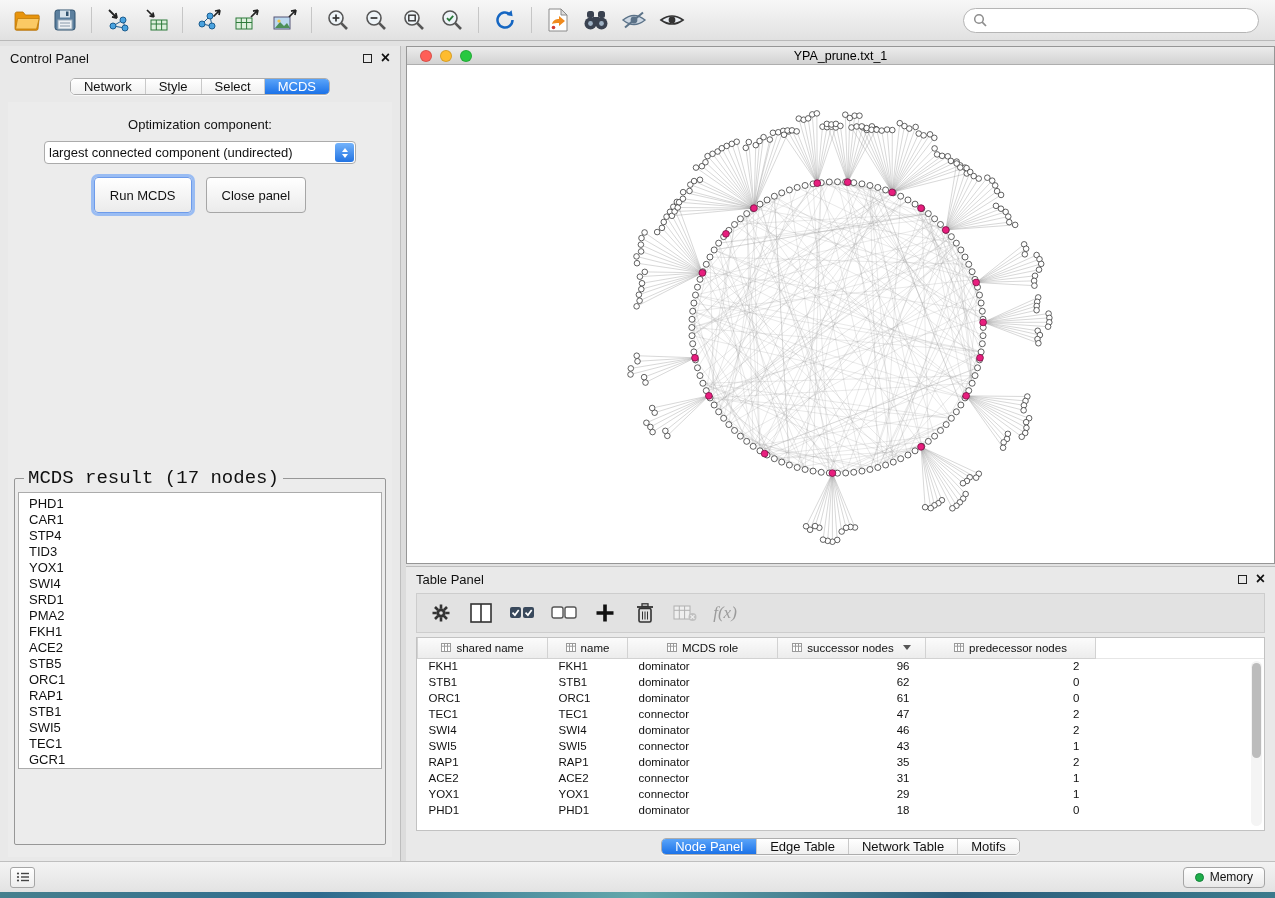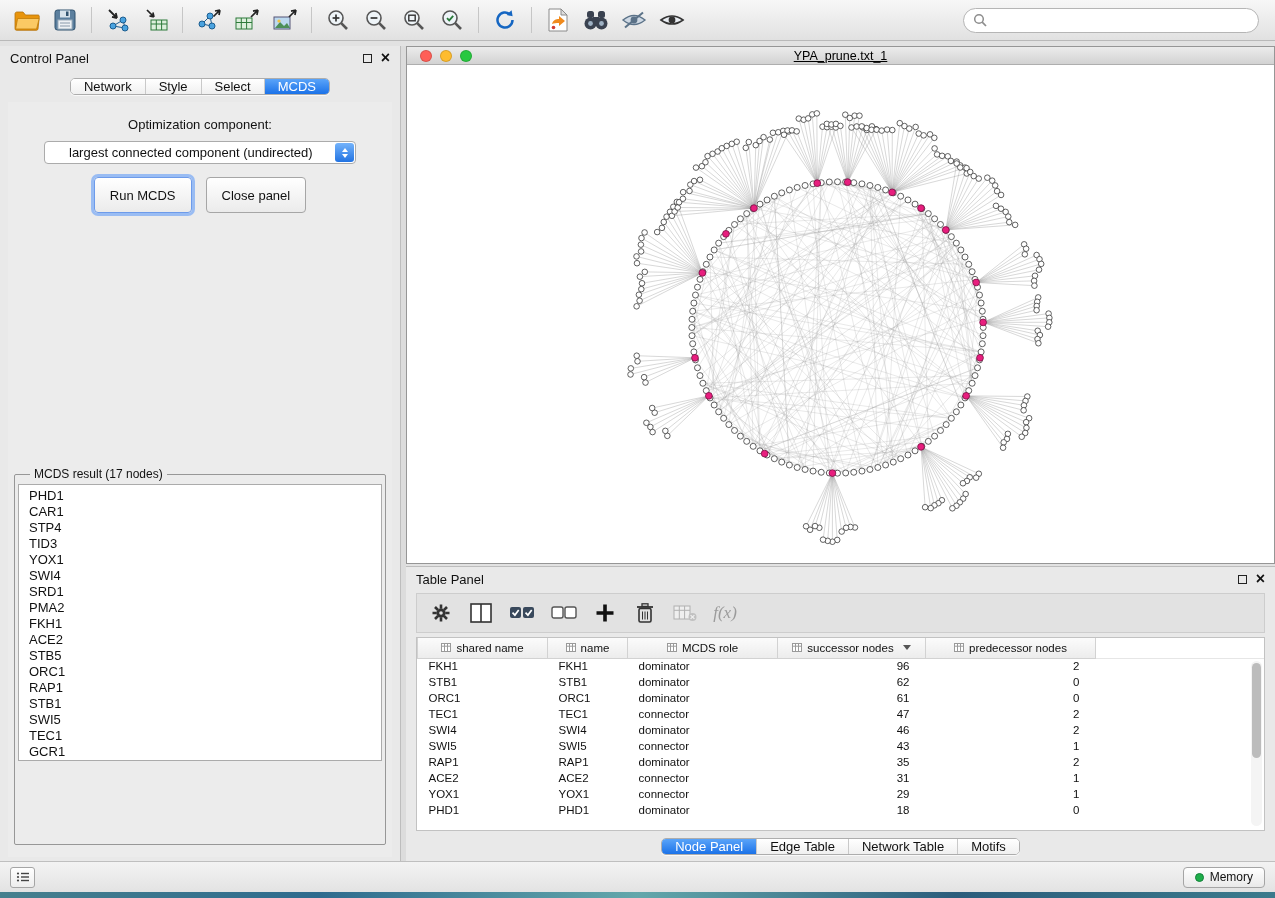--- a/index.html
+++ b/index.html
@@ -25,43 +25,43 @@
   .close-x { font-size:16px; font-weight:bold; line-height:12px; color:#111; }
 
   .cp-tabs { flex:0 0 32px; display:flex; justify-content:center; align-items:center; }
   .seg { display:flex; border:1px solid #adadad; border-radius:5px; overflow:hidden; background:#fdfdfd; box-shadow:0 1px 0 rgba(255,255,255,.7); }
   .seg-tab { padding:0 13px; font-size:13px; background:linear-gradient(#ffffff,#f0f0f0); border-right:1px solid #c9c9c9; cursor:default; white-space:nowrap; }
   .seg-tab:last-child { border-right:none; }
   .seg-tab.active { background:linear-gradient(#5aa4f9,#1b72e8); color:#fff; }
 
   .cp-body { flex:1; min-height:0; margin:0 8px 4px; background:#ececec; display:flex; flex-direction:column; align-items:center; }
   .opt-label { margin-top:15px; font-size:13px; }
-  .dropdown { margin-top:9px; width:312px; height:23px; background:#fff; border:1px solid #ababab; border-radius:4px; position:relative; display:flex; align-items:center; padding-left:24px; font-size:13px; }
+  .dropdown { margin-top:9px; width:312px; height:23px; background:#fff; border:1px solid #ababab; border-radius:4px; position:relative; display:flex; align-items:center; padding-left:4px; font-size:13px; }
   .dd-stepper { position:absolute; right:1px; top:1px; bottom:1px; width:19px; border-radius:3px; background:linear-gradient(#74b3fb,#2273e2); display:flex; flex-direction:column; align-items:center; justify-content:center; gap:2px; }
   .tri-up { width:0; height:0; border-left:3.5px solid transparent; border-right:3.5px solid transparent; border-bottom:4.5px solid #fff; }
   .tri-down { width:0; height:0; border-left:3.5px solid transparent; border-right:3.5px solid transparent; border-top:4.5px solid #fff; }
   .button-row { margin-top:13px; display:flex; gap:14px; }
   .mac-btn { height:36px; padding:0 15px; font-size:13px; background:linear-gradient(#ffffff,#ebebeb); border:1px solid #a6a6a6; border-radius:4px; display:flex; align-items:center; font-family:"Liberation Sans",sans-serif; }
   .mac-btn.focused { box-shadow:0 0 0 3px rgba(85,150,250,.55); border-color:#6d9bea; }
 
   .result-box { margin-top:auto; margin-bottom:12px; width:372px; height:378px; border:1px solid #979797; border-radius:2px; padding:3px; background:transparent; }
-  .result-box legend { font-size:12px; padding:0 4px; margin-left:12px; }
+  .result-box legend { font-size:19px; padding:0 4px; margin-left:6px;font-family:Liberation Mono, monospace; }
   .result-list { width:100%; height:100%; background:#fff; border:1px solid #ababab; overflow:hidden; padding:3px 0 0 10px; }
   .result-item { font-size:13px; line-height:16px; }
 
   
   .splitter { width:5px; flex:0 0 5px; background:#dcdcdc; position:relative; }
 
   
   .right-area { flex:1; min-width:0; display:flex; flex-direction:column; }
   .network-window { height:518px; flex:0 0 518px; border:1px solid #969696; background:#fff; display:flex; flex-direction:column; }
   .net-titlebar { height:18px; flex:0 0 18px; background:linear-gradient(#ececec,#d2d2d2); border-bottom:1px solid #aeaeae; position:relative; display:flex; align-items:center; }
   .traffic { display:flex; gap:8px; margin-left:13px; z-index:2; }
   .light { width:12px; height:12px; border-radius:50%; border:0.5px solid rgba(0,0,0,.15); }
-  .net-title { position:absolute; left:0; right:0; text-align:center; font-size:12.5px; color:#000;text-decoration:underline; }
+  .net-title { position:absolute; left:0; right:0; text-align:center; font-size:12.5px; color:#000; }
   .net-canvas { flex:1; background:#fff; position:relative; overflow:hidden; }
   .net-canvas svg { display:block; width:100%; height:100%; }
 
   
   .table-panel { flex:1; min-height:0; margin-top:2px; background:#e9e9e9; border-top:1px solid #bdbdbd; display:flex; flex-direction:column; }
   .table-toolbar { height:40px; flex:0 0 40px; margin:2px 10px 0; background:#e2e2e2; border:1px solid #cdcdcd; display:flex; align-items:center; padding:0 12px; gap:16px; }
   .tt-btn { display:flex; align-items:center; justify-content:center; min-width:24px; height:26px; }
   .fx-label { font-family:"Liberation Serif", serif; font-style:italic; font-size:17px; color:#9b9b9b; }
 
   .table-wrap { flex:1; min-height:0; margin:4px 10px 0; background:#fff; border:1px solid #c2c2c2; position:relative; overflow:hidden; }

